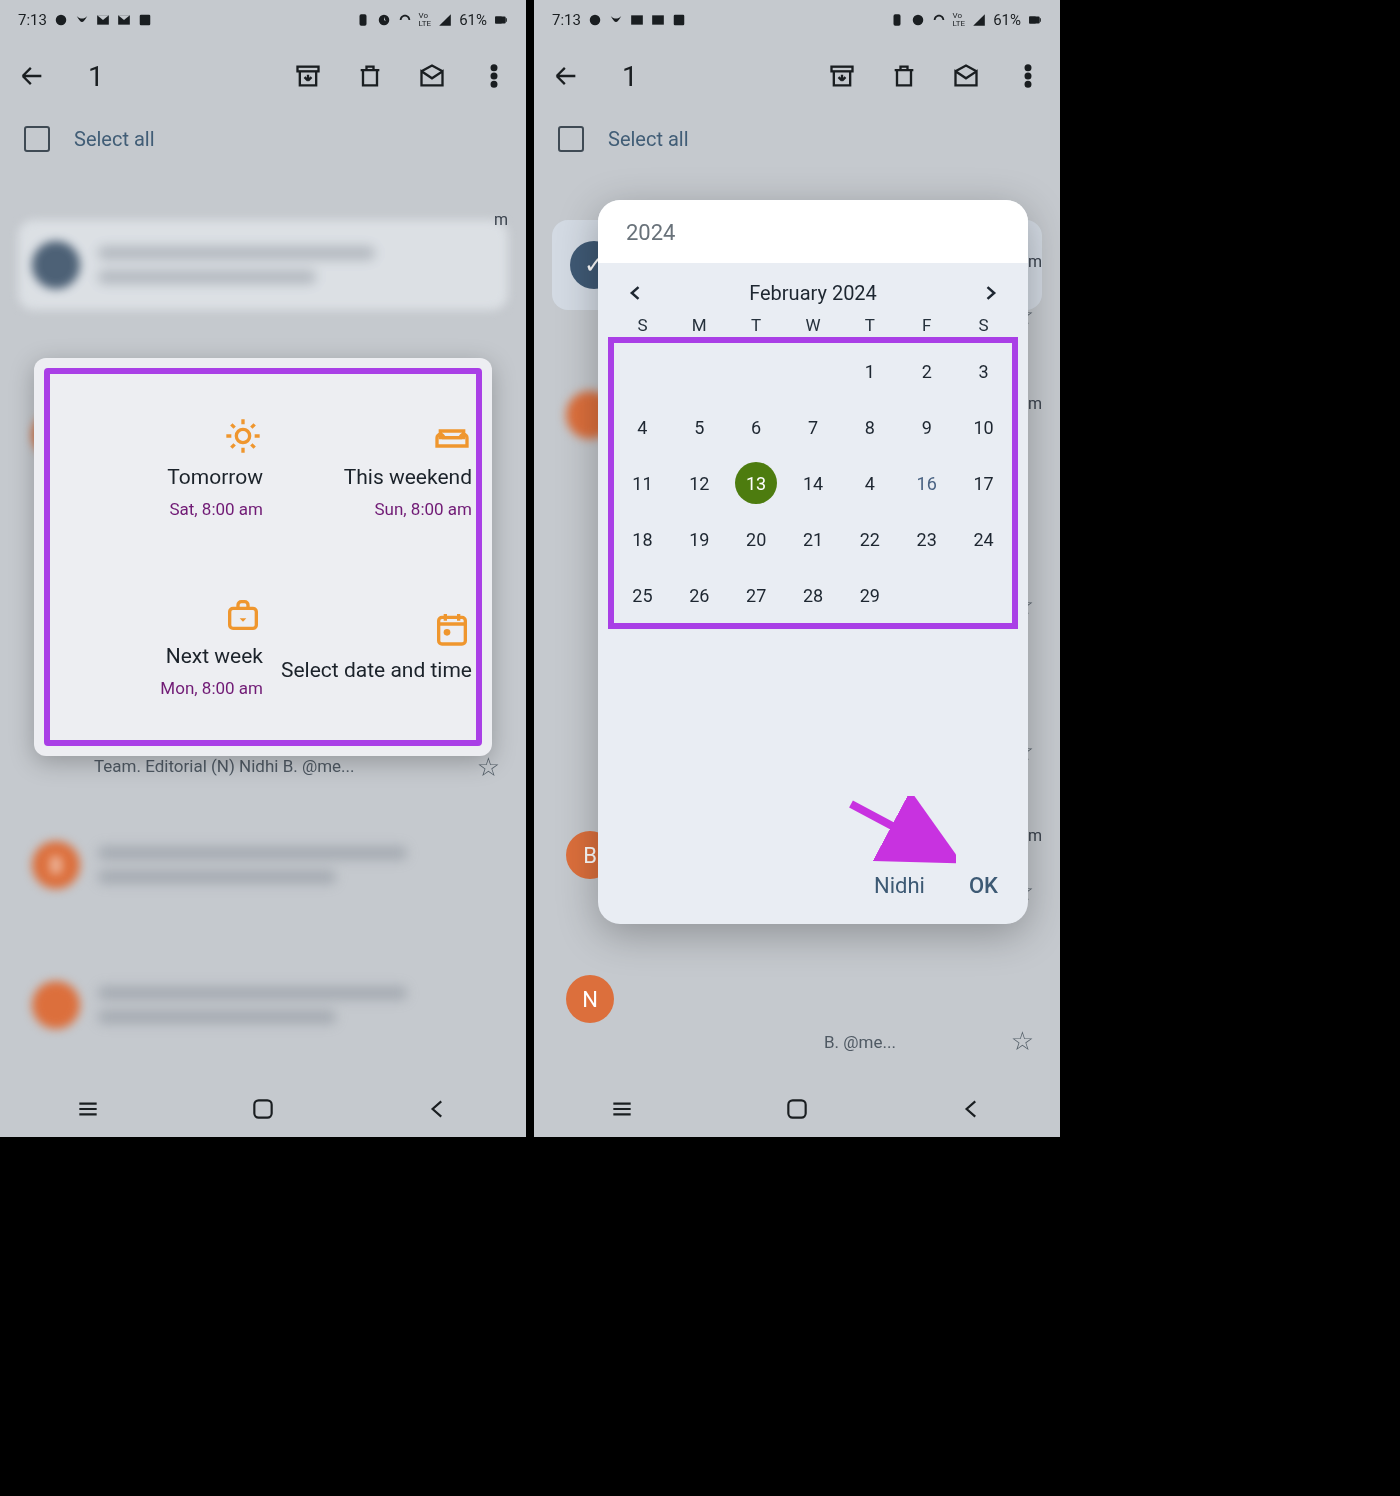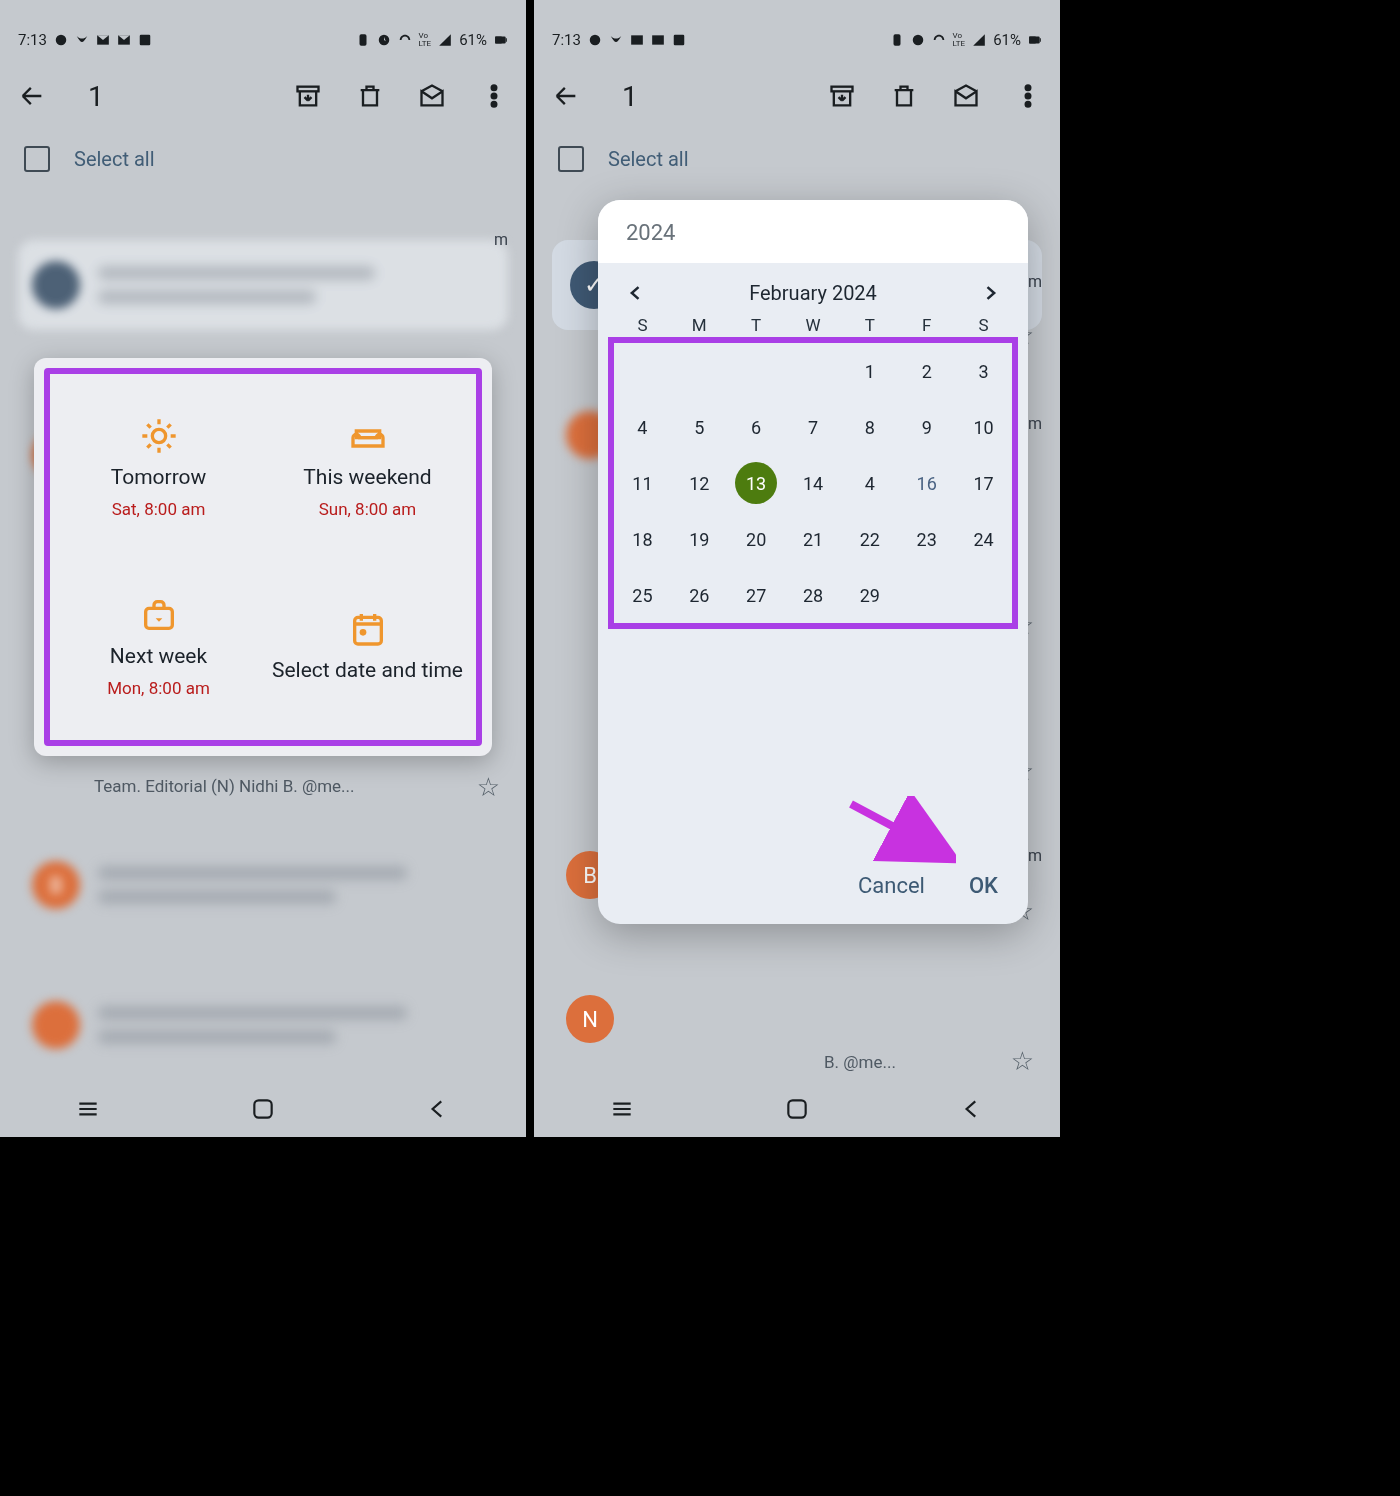--- a/index.html
+++ b/index.html
@@ -1,19 +1,19 @@
 <!DOCTYPE html>
 <html><head>
 <meta charset="utf-8">
 <style>
   * { box-sizing: border-box; margin: 0; padding: 0; }
   body { font-family: -apple-system, Roboto, "Segoe UI", sans-serif; width: 1060px; height: 1137px; background: #000; display: flex; }
   .divider { width: 8px; background: #000; }
   .phone { width: 526px; height: 1137px; background: #c5c9ce; position: relative; overflow: hidden; }
-  .backdrop { position:absolute; inset:0;margin-top:20px; }
+  .backdrop { position:absolute; inset:0; }
 
   
   .statusbar { height: 40px; display:flex; align-items:center; justify-content:space-between; padding:0 18px; font-size:15px; color:#1a1e21; }
   .status-left, .status-right { display:flex; align-items:center; gap:7px; }
   .status-right svg, .status-left svg { display:block; }
   .icon-ph-s { width:14px; height:14px; fill:#1a1e21; }
 
   
   .toolbar { height:72px; display:flex; align-items:center; padding:0 18px; gap:34px; color:#1a1e21; }
   .toolbar .title { flex:1; font-size:28px; margin-left:8px;}
@@ -29,23 +29,23 @@
   .listitem { position:absolute; left:18px; right:18px; height:90px; border-radius:16px; display:flex; align-items:center; gap:18px; padding:0 14px; }
   .avatar { width:48px; height:48px; border-radius:50%; background:#dc6f3c; color:#fff; font-size:22px; display:flex; align-items:center; justify-content:center; }
   .blurline { height:14px; background:rgba(120,128,138,0.4); border-radius:6px; filter:blur(3px);}
   .lines { flex:1; display:flex; flex-direction:column; gap:10px; }
   .text-snip { position:absolute; color:#4f5963; font-size:17px; white-space:nowrap; overflow:hidden; }
 
   
   .snooze-card { position:absolute; left:34px; top:358px; width:458px; height:398px; background:#edeef2; border-radius:12px; box-shadow:0 6px 24px rgba(0,0,0,.25);}
   .snooze-hl { position:absolute; inset:10px; border:6px solid #a93fe6; border-radius:4px; pointer-events:none;}
   .snooze-grid { position:absolute; inset:20px; display:grid; grid-template-columns:1fr 1fr; grid-template-rows:1fr 1fr; }
-  .snz { display:flex; flex-direction:column; align-items:center; justify-content:center; gap:8px; }
+  .snz { display:flex; flex-direction:column; align-items:flex-end; justify-content:center; gap:8px; }
   .snz .lbl { font-size:21px; color:#1b222a; text-align:center; line-height:1.25; }
-  .snz .sub { font-size:17px; color:#b91c1c; }
+  .snz .sub { font-size:17px; color:#701a75; }
   .snz svg { stroke:#ef962e; fill:none; stroke-width:2; width:40px; height:40px; }
 
   
   .navbar { position:absolute; left:0; right:0; bottom:0; height:56px; display:flex; align-items:center; justify-content:space-around; }
   .navbar svg { stroke:#1a1e21; fill:none; stroke-width:2; }
 
   
   .picker { position:absolute; left:64px; top:200px; width:430px; height:724px; background:#e9edf3; border-radius:22px; box-shadow:0 10px 40px rgba(0,0,0,.28); overflow:hidden; color:#1e2731;}
   .picker-header { background:#fff; padding:20px 28px 18px; }
   .picker-header .yr { font-size:22px; color:#69727a; }
@@ -475,21 +475,21 @@
     <svg class="arrow" viewBox="0 0 110 70">
       <defs>
           <marker id="ah" markerWidth="10" markerHeight="10" refX="7" refY="5" orient="auto">
             <path d="M0 0L10 5L0 10z" fill="#c832e0"></path>
           </marker>
         </defs>
       <line x1="5" y1="8" x2="95" y2="56" stroke="#c832e0" stroke-width="8" marker-end="url(#ah)"></line>
     </svg>
 
     <div class="picker-actions">
-      <span class="can">Cancel</span>
+      <span class="can">Nidhi</span>
       <span class="ok">OK</span>
     </div>
   </div>
 
   <div class="navbar">
     <svg width="26" height="26" viewBox="0 0 24 24">
         <path d="M4 7h16M4 12h16M4 17h16"></path>
       </svg>
     <svg width="26" height="26" viewBox="0 0 24 24">
         <rect x="4" y="4" width="16" height="16" rx="4"></rect>

